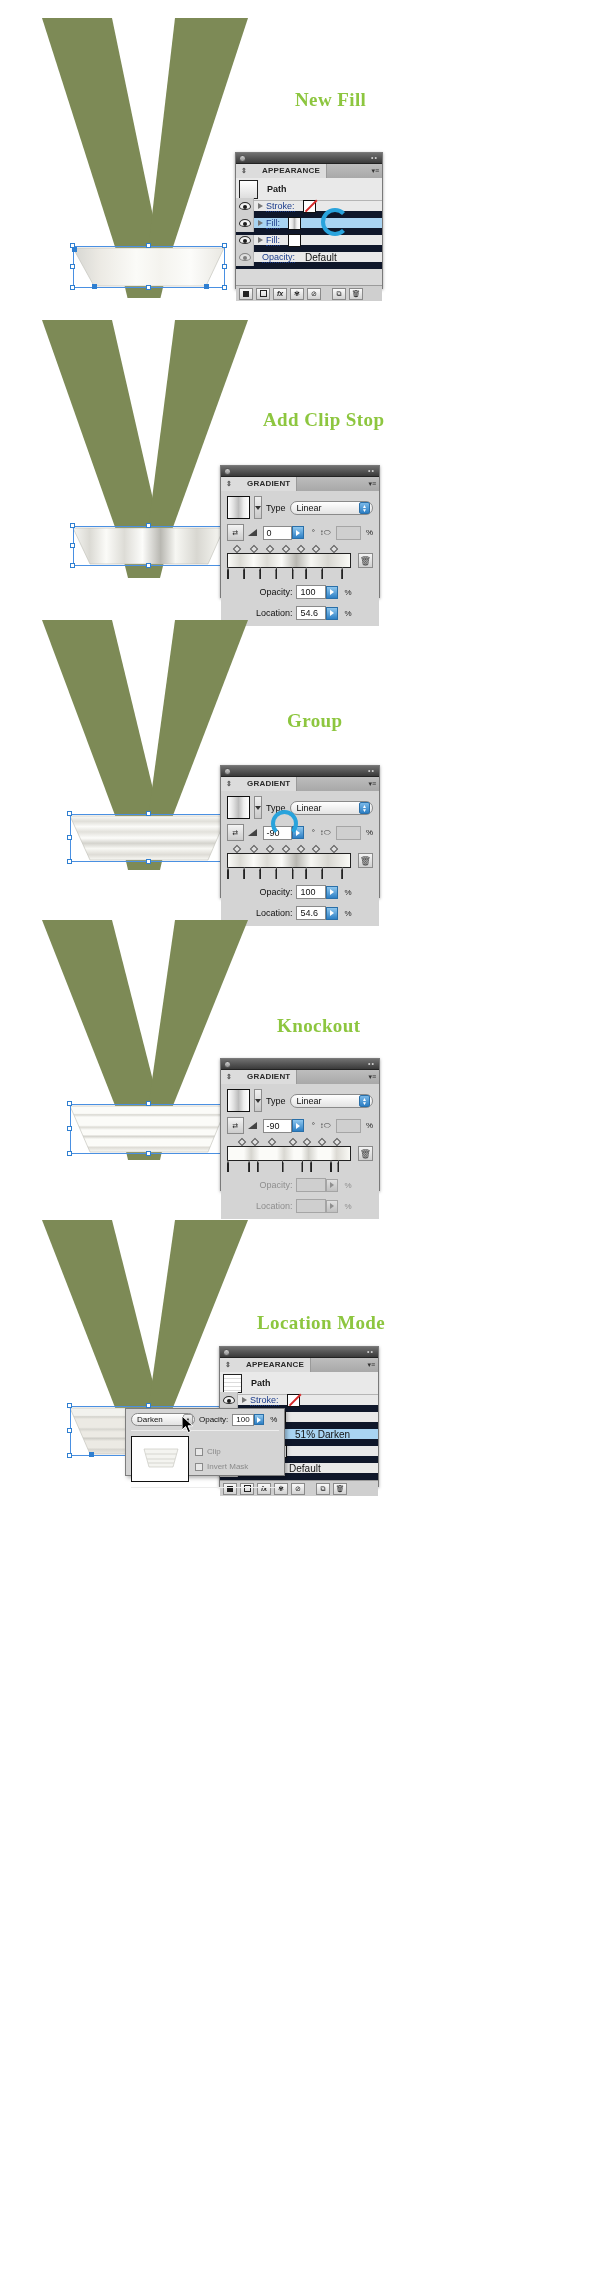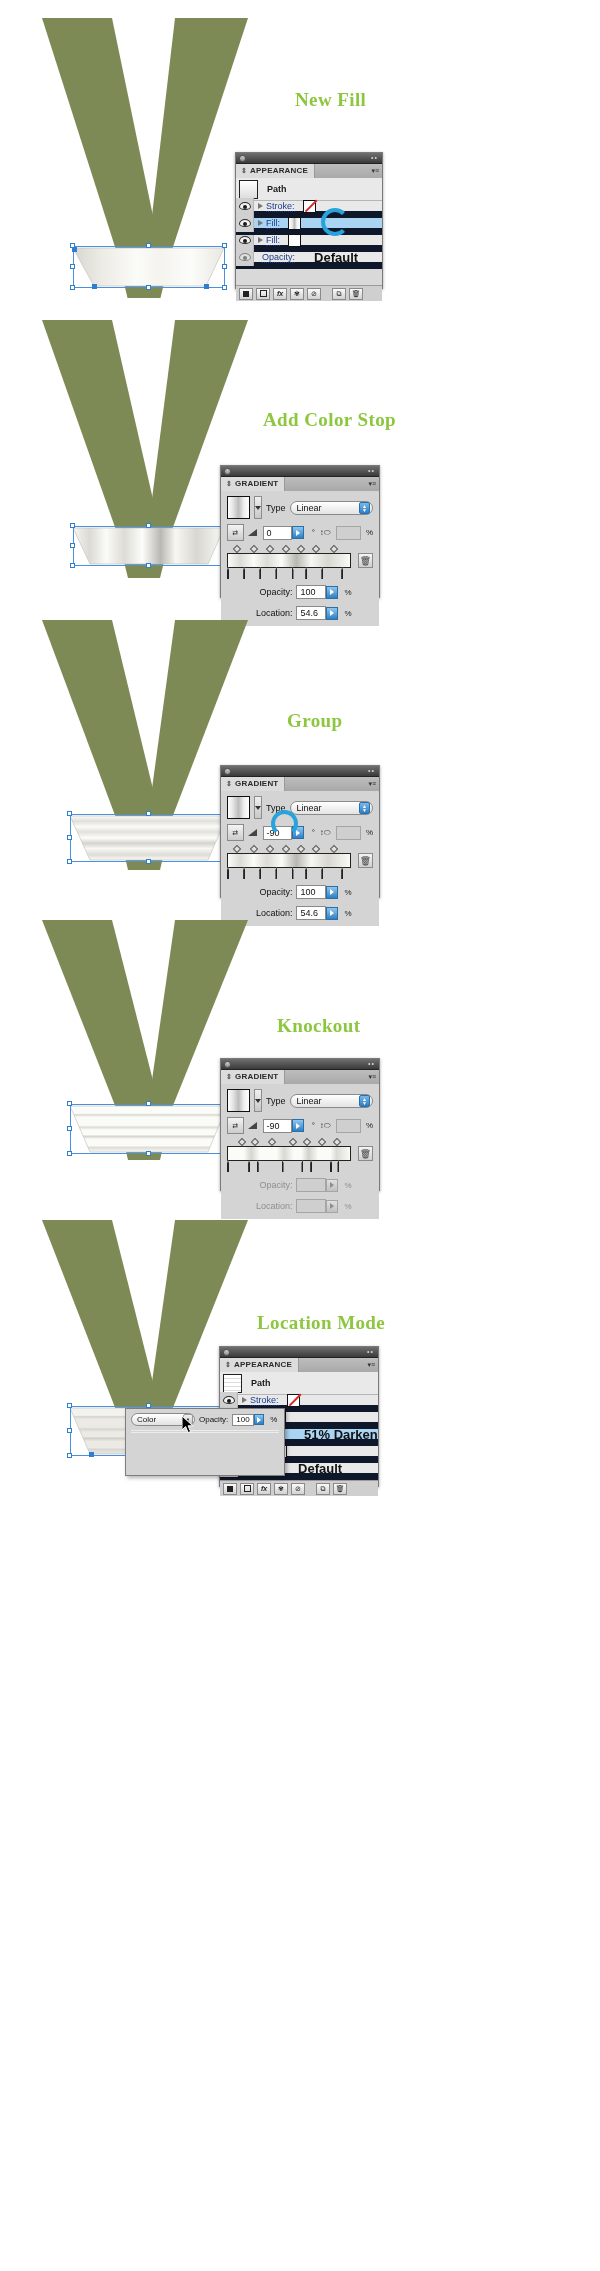--- a/index.html
+++ b/index.html
@@ -70,20 +70,21 @@
     position: relative;
   }
   .tab {
     height: 14px;
     padding: 0 6px 0 5px;
     display:flex; align-items:center;
     font-size: 8px; font-weight: 700;
     color:#2a2a2a; letter-spacing:.2px;
     background: #dcdcdc;
     border-right:1px solid #9a9a9a;
+    gap:12px;
   }
   .tab .grip { margin-right:3px; font-size:7px; color:#555; }
   .tabrow .tab-rest { flex:1; background: linear-gradient(#bdbdbd,#a8a8a8); height:14px; }
   .tabrow .menu-ico {
     position:absolute; right:3px; top:3px;
     font-size:7px; color:#333; line-height:7px;
   }
 
   
   .ap-body { background:#d9d9d9; }
@@ -145,21 +146,21 @@
     width:19px;height:19px;
     border:1.5px solid #222;
     background:linear-gradient(#ffffff,#dedede);
     margin:2px 0 2px 3px;
   }
   .ap-path-row {
     display:flex;align-items:center;height:23px;
     background:#e9e9e9;border-bottom:1px solid #b5b5b5;
   }
   .ap-path-row .name { margin-left:9px; font-weight:700; font-size:9px;}
-  .ap-value { font-weight:700; font-size:13px; color:#111; margin-left:13px;}
+  .ap-value { font-weight:400; font-size:10px; color:#111; margin-left:4px;}
 
   .ap-footer {
     height:16px; background:#cfcfcf;
     border-top:1px solid #9b9b9b;
     display:flex; align-items:center; gap:3px;
     padding:0 3px;
   }
   .fbtn {
     width:14px;height:12px;
     border:1px solid #8a8a8a;
@@ -426,21 +427,21 @@
         <div class="fbtn">🗑</div>
       </div>
     </div>
 
     <div class="circ-hl open" style="left:85px;top:55px;width:28px;height:28px;"></div>
   </div>
 </div>
 
 <div class="step" style="top:320px;height:290px;">
 
-  <div class="heading" style="left:263px;top:89px;">Add Color Stop</div>
+  <div class="heading" style="left:263px;top:89px;">Add Clip Stop</div>
 
   <div class="art" style="left:20px;top:0;width:250px;height:270px;">
     <svg width="250" height="270" viewBox="0 0 250 270">
       <polygon points="22,0 92,0 140,210 118,210 96,210" fill="#7d8a56"></polygon>
       <polygon points="155,0 228,0 152,210 128,210" fill="#7d8a56"></polygon>
       <polygon points="96,210 152,210 140,258 108,258" fill="#7d8a56"></polygon>
       <defs>
         <linearGradient id="g2" x1="0" y1="0" x2="1" y2="0">
           <stop offset="0%" stop-color="#f6f6f3"></stop>
           <stop offset="11%" stop-color="#dbdad4"></stop>
@@ -938,33 +939,53 @@
         <div class="fbtn">⊘</div>
         <div class="fbtn" style="margin-left:8px;">⧉</div>
         <div class="fbtn">🗑</div>
       </div>
     </div>
   </div>
 
   <div class="tp-popup" style="left:125px;top:188px;width:160px;height:68px;">
     <div class="tp-head">
       <div class="tp-mode">
-        <span>Color</span>
+        <span>Darken</span>
         <span class="stepper">▲<br>▼</span>
       </div>
       <span style="font-size:8px;">Opacity:</span>
       <div class="numfield" style="width:22px;height:12px;position:relative;">
         <span style="font-size:8px;">100</span>
         <span class="blue-step" style="width:10px;height:11px;right:-11px;">
             <i></i>
           </span>
       </div>
       <span style="font-size:8px;margin-left:12px;">%</span>
     </div>
     <div class="tp-divider"></div>
+    <div class="tp-mid">
+      <div class="tp-thumb">
+        <svg width="56" height="44" viewBox="0 0 56 44">
+          <polygon points="12,12 46,12 41,30 17,30" fill="#f4f4f0" stroke="#c9c9c2" stroke-width="0.7"></polygon>
+          <line x1="13" y1="17" x2="45" y2="17" stroke="#d6d6d0" stroke-width="1"></line>
+          <line x1="15" y1="22" x2="43" y2="22" stroke="#d6d6d0" stroke-width="1"></line>
+          <line x1="16" y1="26" x2="42" y2="26" stroke="#d6d6d0" stroke-width="1"></line>
+        </svg>
+      </div>
+      <div class="tp-opts">
+        <span class="opt-row dis">
+          <span class="cbx"></span>
+          <span>Clip</span>
+        </span>
+        <span class="opt-row dis">
+          <span class="cbx"></span>
+          <span>Invert Mask</span>
+        </span>
+      </div>
+    </div>
     <div class="tp-divider"></div>
   </div>
 
   <div class="cursor" style="left:182px;top:196px;">
     <svg width="13" height="19" viewBox="0 0 13 19">
       <polygon points="0,0 0,14 3.6,10.6 6.2,16.6 8.6,15.5 6.1,9.8 10.8,9.8" fill="#000000" stroke="#ffffff" stroke-width="1"></polygon>
     </svg>
   </div>
 </div>
 

